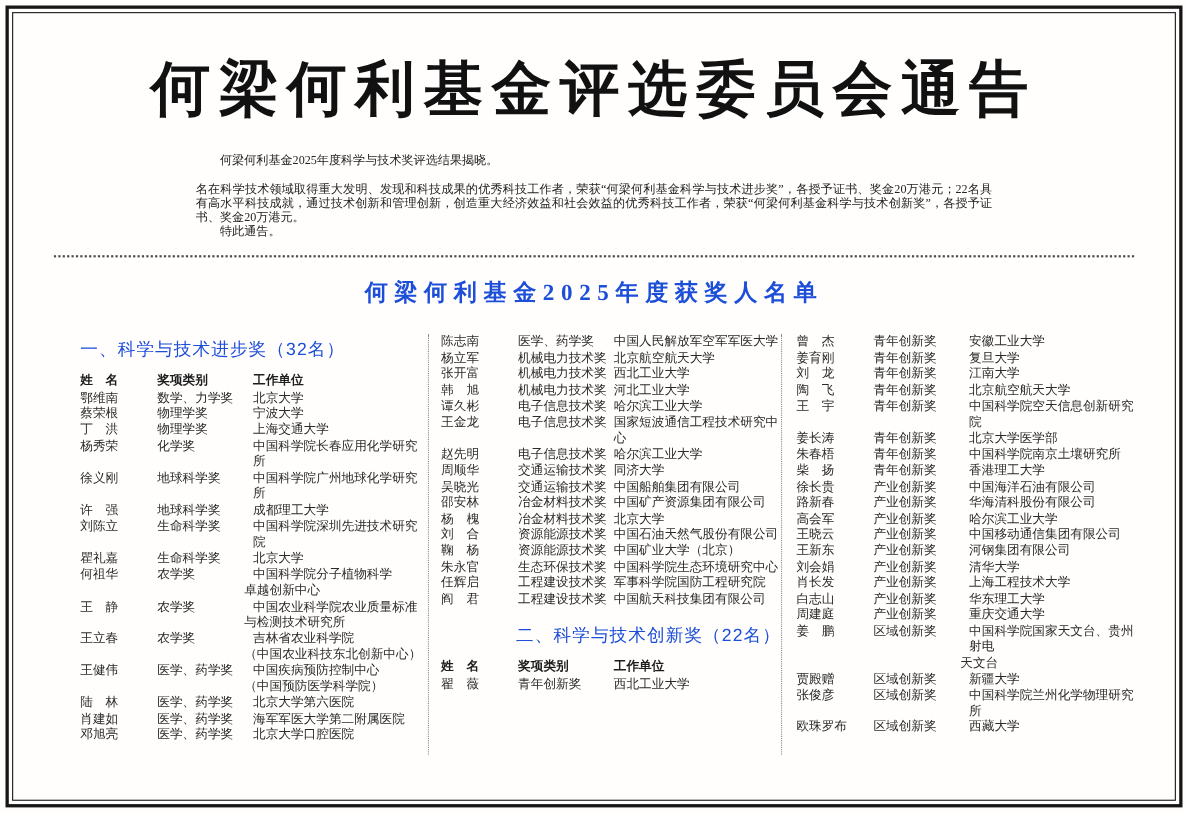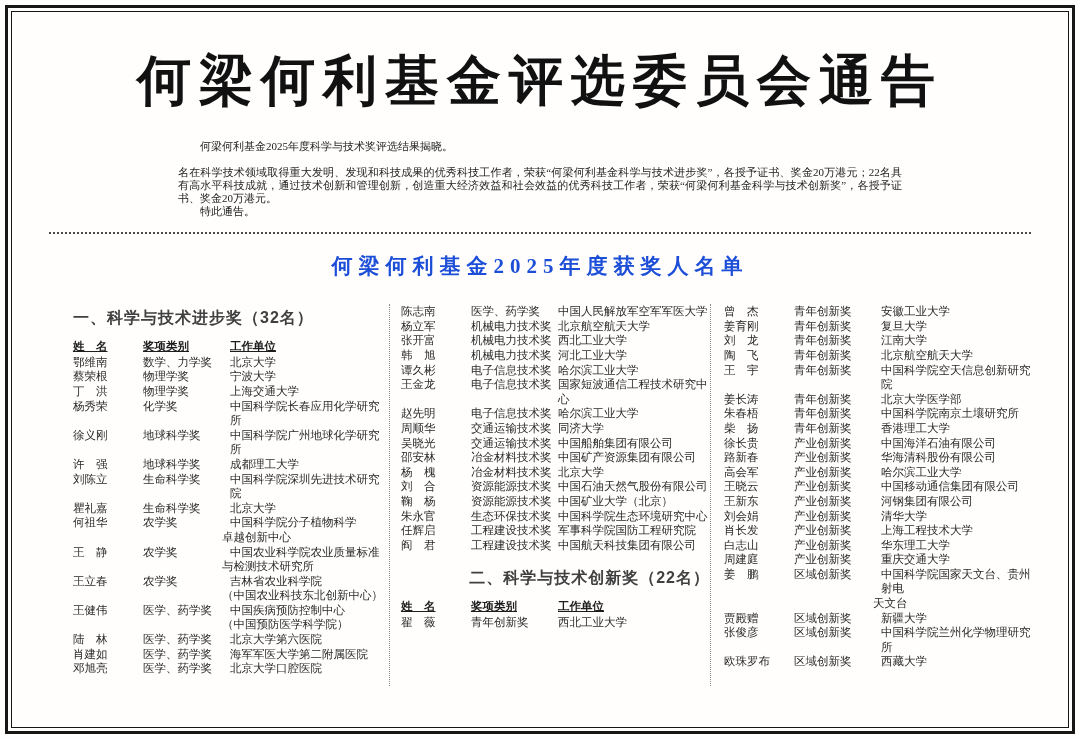--- a/index.html
+++ b/index.html
@@ -24,31 +24,31 @@
     margin:18px 0 0;text-align:center;font-size:21px;font-weight:bold;
     letter-spacing:6px;color:#1d4ed8;
   }
   .list-area{margin:24px 36px 0 60px;display:flex;align-items:stretch;height:382px;}
   .list-col{box-sizing:border-box;}
   .col-1{width:316px;}
   .col-2{width:321px;border-left:1px dotted #8a8a8a;padding-left:11px;}
   .col-3{flex:1;border-left:1px dotted #8a8a8a;padding-left:13px;}
   .section-title{
     font-family:"Liberation Sans","DejaVu Sans",sans-serif;
-    font-size:16px;font-weight:bold;letter-spacing:1px;color:#404040;
+    font-size:16px;font-weight:normal;letter-spacing:1px;color:#1d4ed8;
     margin:4px 0 10px;
   }
   .section-title.later{margin-top:16px;text-align:right;}
   .row{display:flex;font-size:11.5px;line-height:14.6px;color:#2a2a2a;}
   .row .name{width:70px;flex:none;}
   .row .cat{width:87px;flex:none;}
   .row .unit{flex:1;}
   .row.head{
     font-family:"Liberation Sans","DejaVu Sans",sans-serif;
-    font-weight:bold;color:#1d1d1d;margin-bottom:1px;text-decoration:underline;
+    font-weight:bold;color:#1d1d1d;margin-bottom:1px;
   }
   .row.cont{padding-left:149px;}
 </style>
 </head>
 <body>
 
 <div class="page">
   <div class="frame-outer"></div>
   <div class="frame-inner"></div>
   <div class="content">

